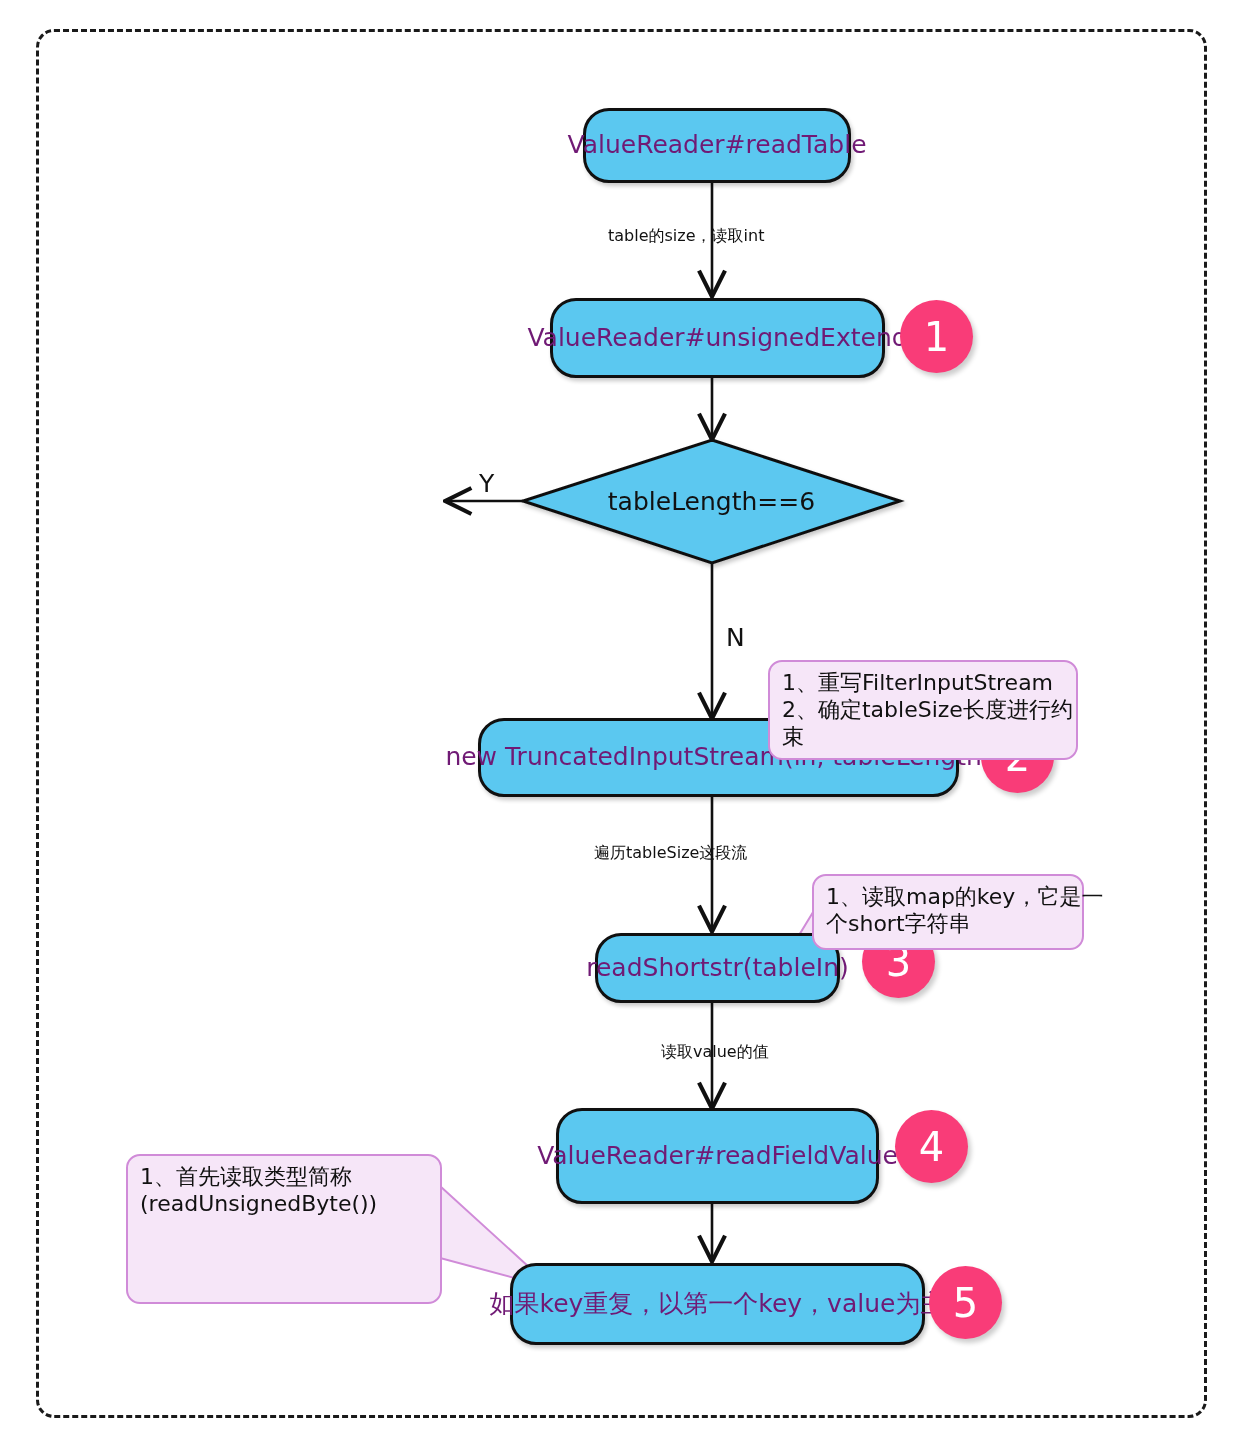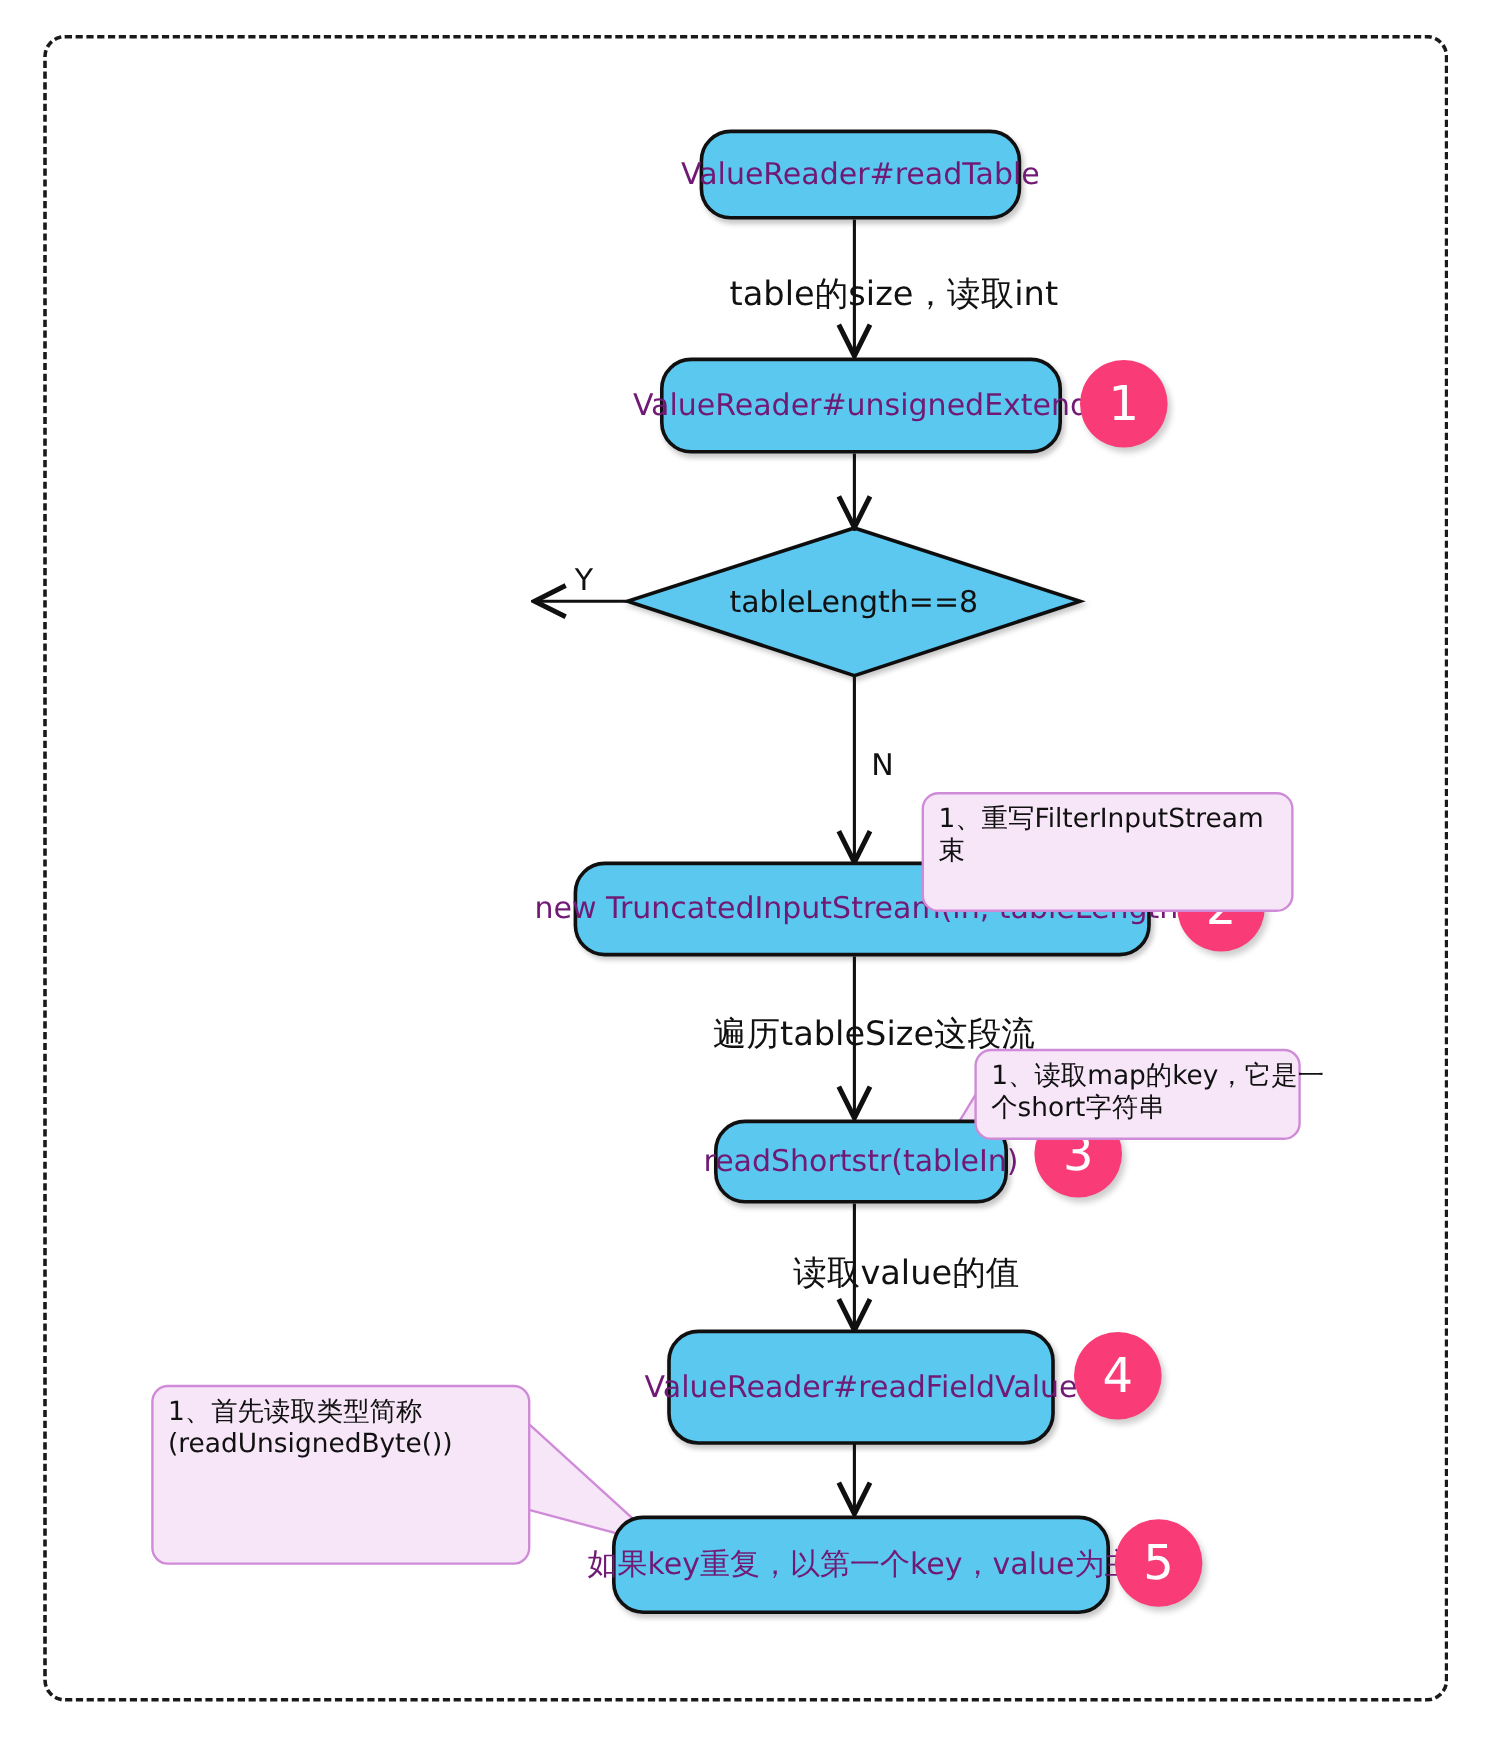--- a/index.html
+++ b/index.html
@@ -96,21 +96,21 @@
     font-size: 22px;
     line-height: 1.22;
     padding: 8px 12px;
     margin-top: 44px;
   }
   .note-line { white-space: nowrap; }
   
   .edge-label {
     position: absolute;
     color: #111111;
-    font-size: 28px;
+    font-size: 16px;
     white-space: nowrap;
   }
   .branch-label {
     position: absolute;
     color: #111111;
     font-size: 25px;
   }
 </style>
 </head>
 <body>
@@ -154,21 +154,21 @@
 
   <div class="node" style="left:583px; top:108px; width:268px; height:75px;">
     <span class="node-label">ValueReader#readTable</span>
   </div>
 
   <div class="node" style="left:550px; top:298px; width:335px; height:80px;">
     <span class="node-label">ValueReader#unsignedExtend</span>
   </div>
 
   <div class="diamond" style="left:523px; top:440px; width:377px; height:123px;">
-    <span class="diamond-label">tableLength==8</span>
+    <span class="diamond-label">tableLength==6</span>
   </div>
 
 
   <div class="node" style="left:478px; top:718px; width:481px; height:79px;">
     <span class="node-label">new TruncatedInputStream(in, tableLength)</span>
   </div>
 
   <div class="node" style="left:595px; top:933px; width:245px; height:70px;">
     <span class="node-label">readShortstr(tableIn)</span>
   </div>
@@ -206,20 +206,21 @@
   <div class="badge" style="left:895px; top:1110px; width:73px; height:73px;">
     <span>4</span>
   </div>
 
   <div class="badge" style="left:929px; top:1266px; width:73px; height:73px;">
     <span>5</span>
   </div>
 
   <div class="note" style="left:768px; top:616px; width:310px; height:100px;">
     <div class="note-line">1、重写FilterInputStream</div>
+    <div class="note-line">2、确定tableSize长度进行约</div>
     <div class="note-line">束</div>
   </div>
 
   <div class="note" style="left:812px; top:830px; width:272px; height:76px;">
     <div class="note-line">1、读取map的key，它是一</div>
     <div class="note-line">个short字符串</div>
   </div>
 
   <div class="note" style="left:126px; top:1110px; width:316px; height:150px;">
     <div class="note-line">1、首先读取类型简称</div>

